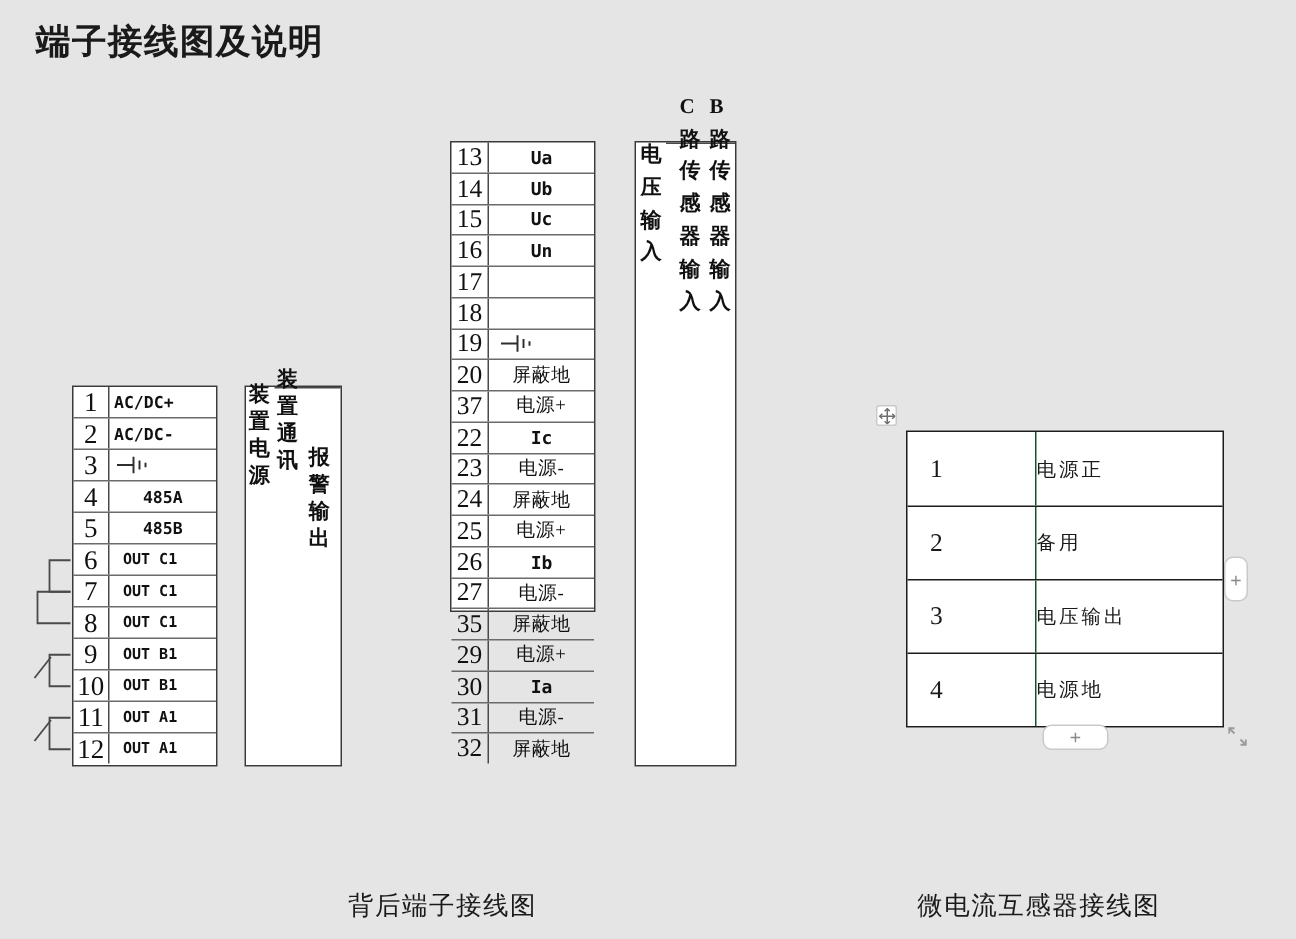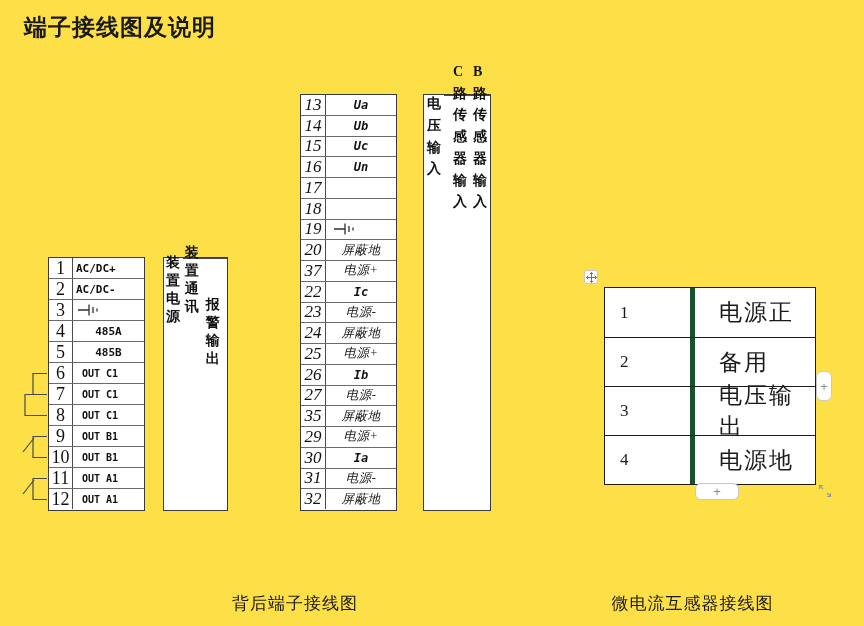--- a/index.html
+++ b/index.html
@@ -1,18 +1,18 @@
 <!DOCTYPE html>
 <html><head>
 <meta charset="utf-8">
 <style>
   * { box-sizing: border-box; margin: 0; padding: 0; }
   html,body { background:#fff; }
   #page {
-    position: relative; width: 864px; height: 626px; background:#fde047;
+    position: relative; width: 864px; height: 626px; background:#e5e5e5;
     font-family: "Liberation Serif", "DejaVu Serif", serif; color:#1a1a1a;
     overflow: hidden;
   }
   .abs { position:absolute; }
 
   
   #title { left:24px; top:12px; font-size:23px; font-weight:bold; letter-spacing:1px; }
   .caption { top:592px; text-align:center; font-size:17px; letter-spacing:1px; }
   #caption-rear { left:155px; width:280px; }
   #caption-ct   { left:565px; width:255px; }
@@ -34,21 +34,21 @@
   
   #rear-block { left:48px; top:257px; width:97px; height:254px; }
   #rear-block .trow { height:21px; }
   #rear-block .trow:first-child { height:20px; }
   #rear-block .cell-num { width:24px; font-size:18px; }
   #rear-block .cell-label { font-size:11px; }
   #rear-block .trow:nth-child(-n+3) .cell-label { justify-content:flex-start; padding-left:3px; }
   #rear-block .trow:nth-child(n+6) .cell-label { justify-content:flex-start; padding-left:9px; font-size:10px; }
 
   
-  #sensor-block { left:300px; top:94px; width:97px; height:417px;font-style:italic; }
+  #sensor-block { left:300px; top:94px; width:97px; height:314px; }
   #sensor-block .trow { height:20.75px; }
   #sensor-block .trow:first-child { height:19.75px; }
   #sensor-block .cell-num { width:25px; font-size:17px; }
   #sensor-block .cell-label { font-size:12px; }
   #sensor-block .cell-label.latin { font-size:12px; }
   #sensor-block .cell-label.cjk { font-size:12.5px; letter-spacing:0.5px; }
 
   .ground-icon { position:absolute; left:8px; top:50%; transform:translateY(-50%); line-height:0; }
   #rear-block .ground-icon { left:5px; }
   .ground-icon svg line { stroke:#2e2e2e; stroke-width:1.3; }
@@ -71,22 +71,22 @@
   #sensor-groups { left:423px; top:94px; width:68px; height:417px; }
   #sensor-groups .gsec { height:83px; font-size:14px; line-height:1.55;
       padding:0 3px; white-space:normal; word-break:break-all; text-align:left; justify-content:center; }
   #sensor-groups .gsec:nth-child(1){ text-align:center; }
 
   
   #ct-table { left:604px; top:287px; width:212px; height:198px; border:1px solid #1c1c1c; background:#fff; }
   #ct-table .ctrow { display:flex; height:49px; }
   #ct-table .ctrow:not(:first-child){ border-top:1px solid #1c1c1c; }
   .ct-num { width:85px; display:flex; align-items:center; padding-left:15px; font-size:17px; }
-  .ct-label { flex:1; border-left:5px solid #14532d; display:flex; align-items:center;
-              padding-left:24px; font-size:23px; letter-spacing:2px; }
+  .ct-label { flex:1; border-left:1px solid #14532d; display:flex; align-items:center;
+              padding-left:0; font-size:13px; letter-spacing:2px; }
 
   
   .handle-btn { background:#fff; border:1px solid #c9c9c9; display:flex; align-items:center;
                 justify-content:center; color:#8a8a8a; cursor:pointer; }
   #move-handle { left:584px; top:270px; width:14px; height:14px; border-radius:2px; }
   #move-handle svg { stroke:#6e6e6e; stroke-width:1; fill:none; }
   #plus-col { left:816px; top:371px; width:16px; height:30px; border-radius:6px;
               font-family:"Liberation Sans", sans-serif; font-size:13px; line-height:1; }
   #plus-row { left:695px; top:483px; width:44px; height:17px; border-radius:6px;
               font-family:"Liberation Sans", sans-serif; font-size:13px; line-height:1; }

